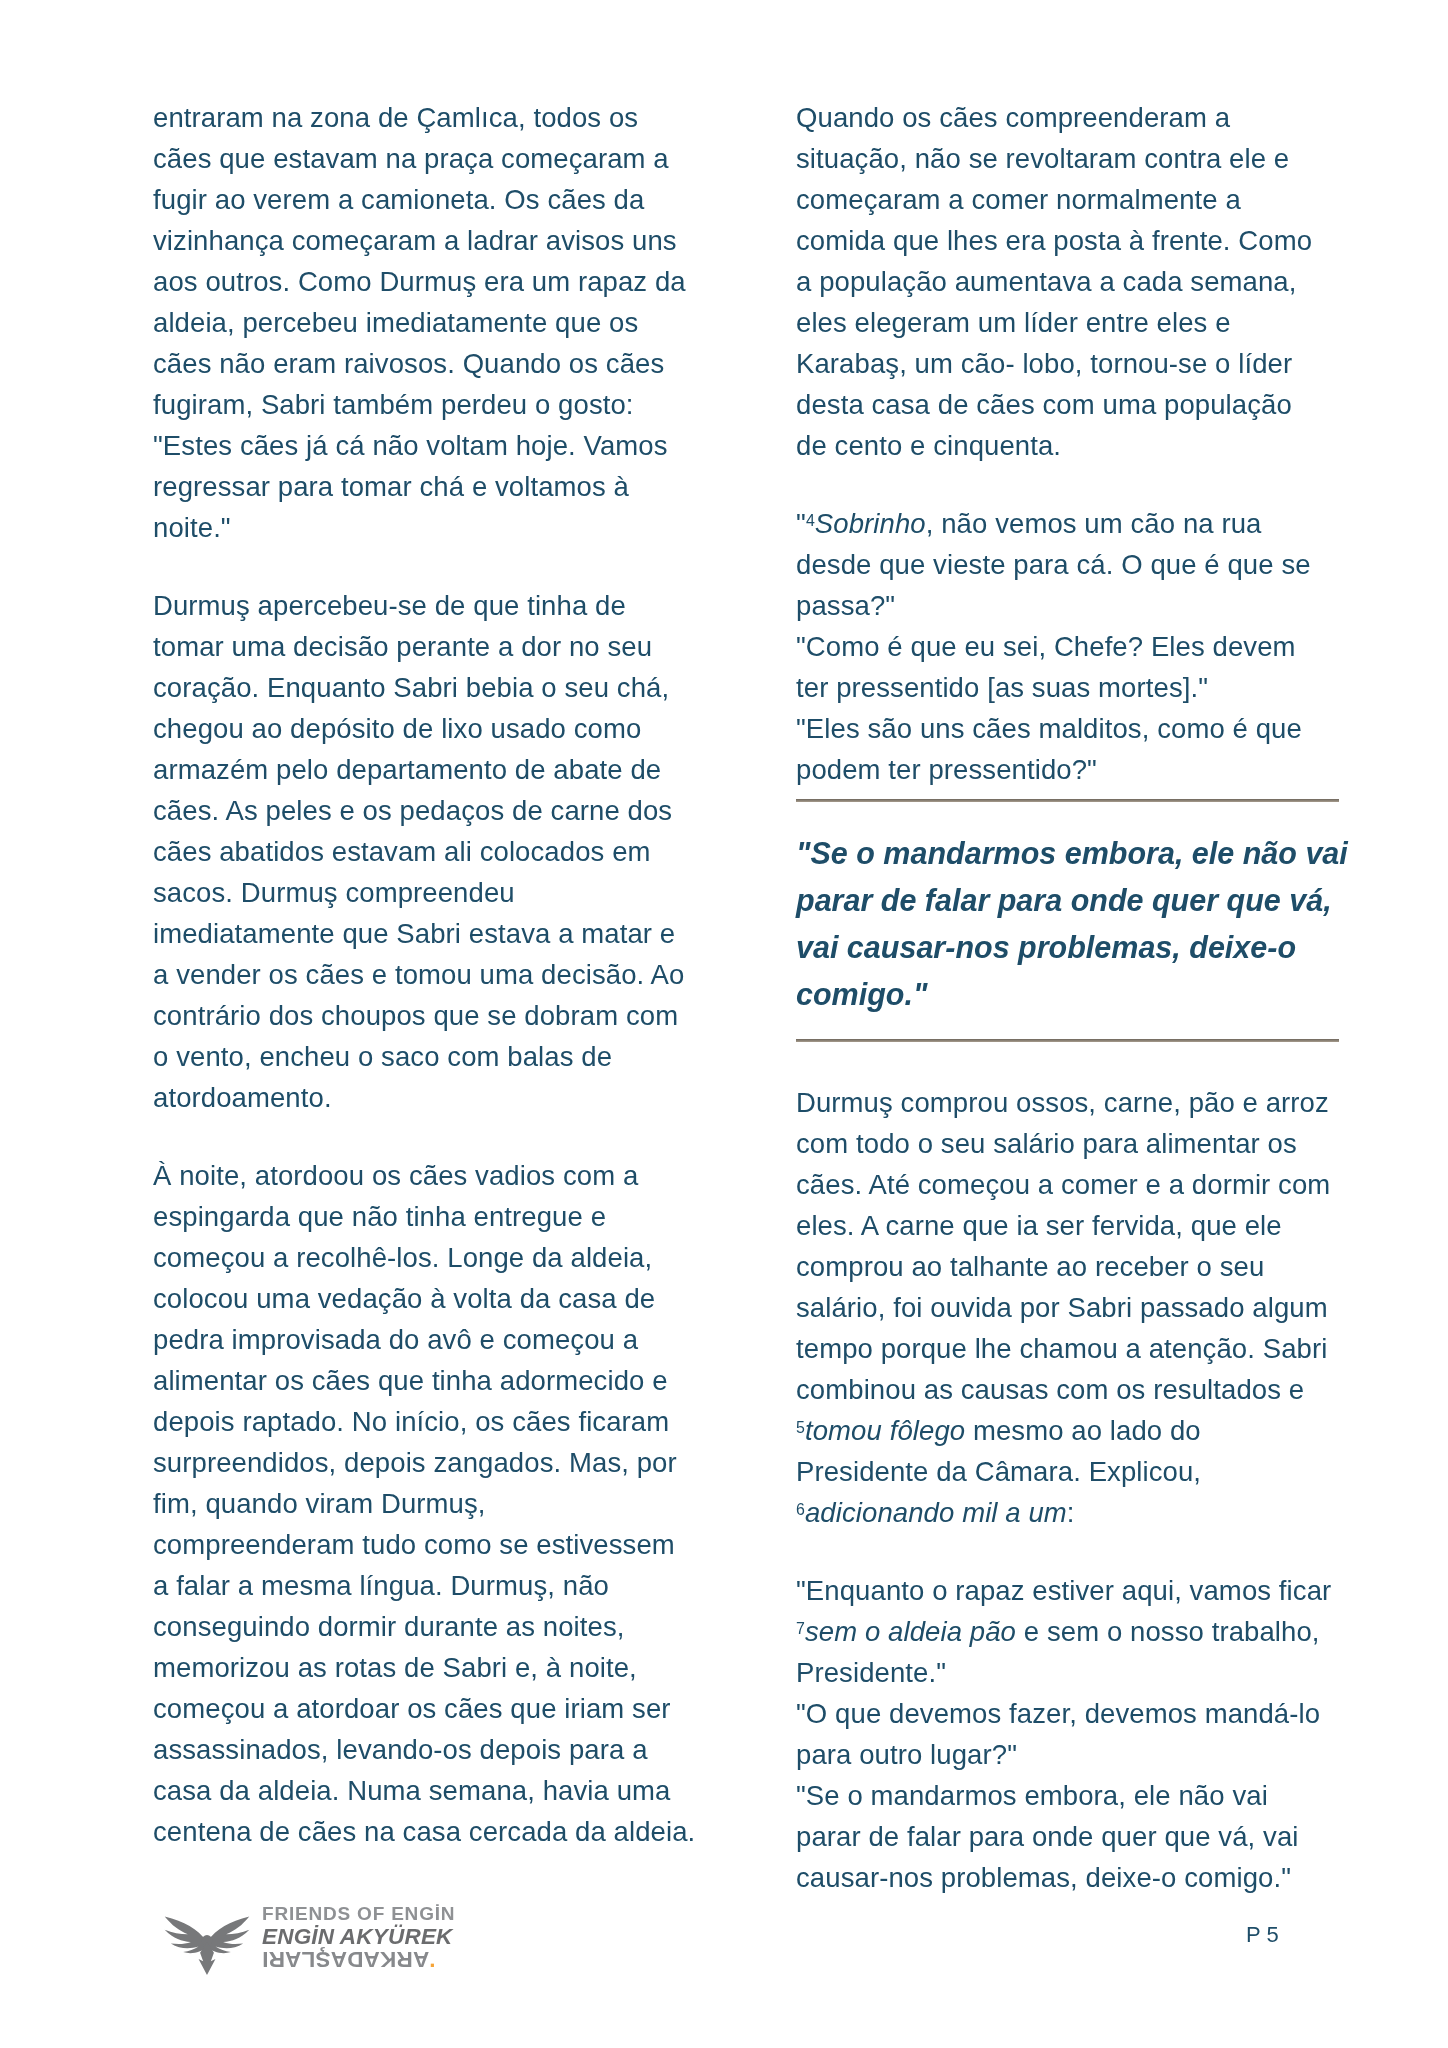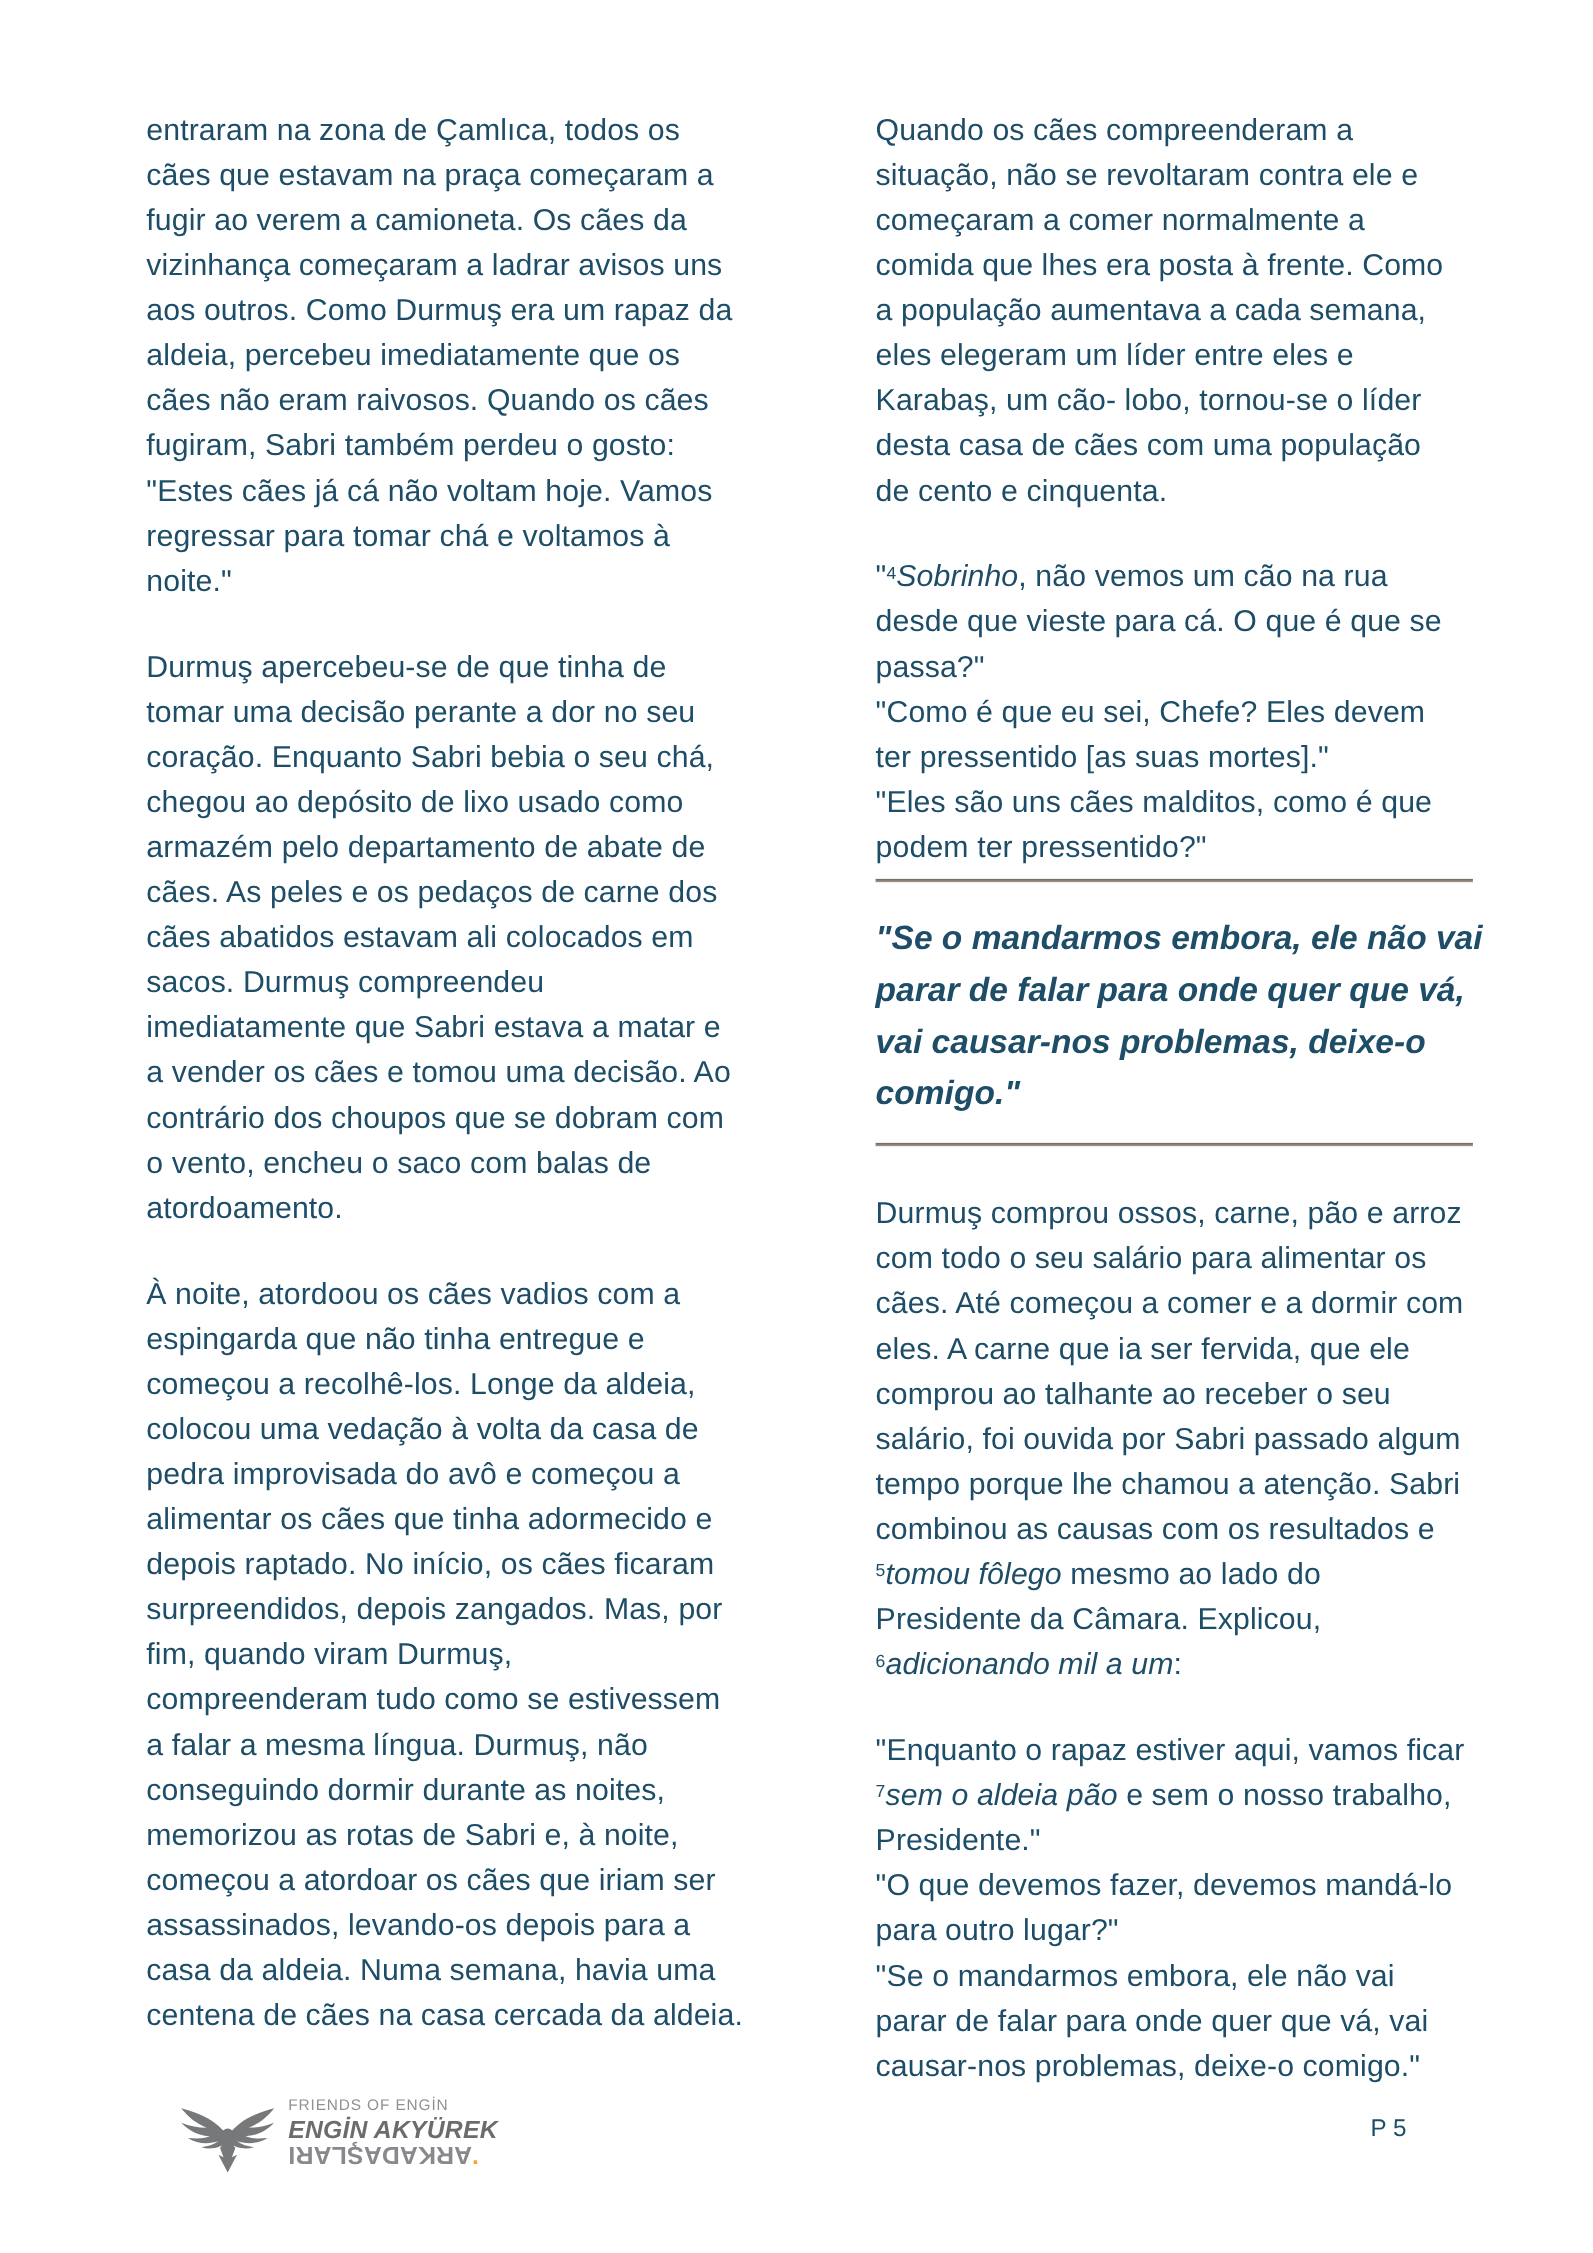--- a/index.html
+++ b/index.html
@@ -1,35 +1,35 @@
 <!DOCTYPE html>
 <html><head>
 <meta charset="utf-8">
 <style>
   html,body{margin:0;padding:0;background:#ffffff;}
   .page{
     position:relative;width:1448px;height:2048px;background:#ffffff;overflow:hidden;
     font-family:"Liberation Sans","DejaVu Sans",sans-serif;color:#1e4d68;
   }
   .col{position:absolute;top:97px;}
-  .col-left{left:133px;width:578px;}
+  .col-left{left:153px;width:578px;}
   .col-right{left:796px;width:585px;}
   p.para{margin:0 0 37px 0;font-size:27.5px;line-height:41px;letter-spacing:0.1px;}
   p.para i{}
   sup{font-size:0.58em;font-style:normal;line-height:0;position:relative;top:-0.45em;vertical-align:baseline;}
   .rule{height:3px;width:543px;border:none;background:linear-gradient(#6e665c,#a79c8d);}
   .rule-1{margin:9px 0 28px 0;}
   .rule-2{margin:21px 0 40px 0;}
   .pull-quote{
     margin:0;font-size:30.5px;line-height:47px;font-weight:700;font-style:italic;letter-spacing:0;
   }
   
   .eagle{position:absolute;left:157px;top:1901px;}
   .logo-text{position:absolute;left:262px;top:1902px;}
-  .logo-l1{font-size:14px;line-height:23px;letter-spacing:0.8px;color:#8f9194;font-weight:400;}
+  .logo-l1{font-size:19px;line-height:23px;letter-spacing:0.8px;color:#8f9194;font-weight:700;}
   .logo-l2{font-size:22.5px;line-height:23px;letter-spacing:0.2px;color:#6b6c6e;font-weight:700;font-style:italic;}
   .logo-l3{font-size:22.5px;line-height:23px;letter-spacing:0.2px;color:#87898c;font-weight:700;}
   .flip{display:inline-block;transform:rotate(180deg);transform-origin:center;}
   .dot{font-weight:700;}
   .page-num{position:absolute;left:1246px;top:1918px;font-size:22px;line-height:34px;color:#1e4d68;}
 </style>
 </head>
 <body>
 
 <div class="page">

